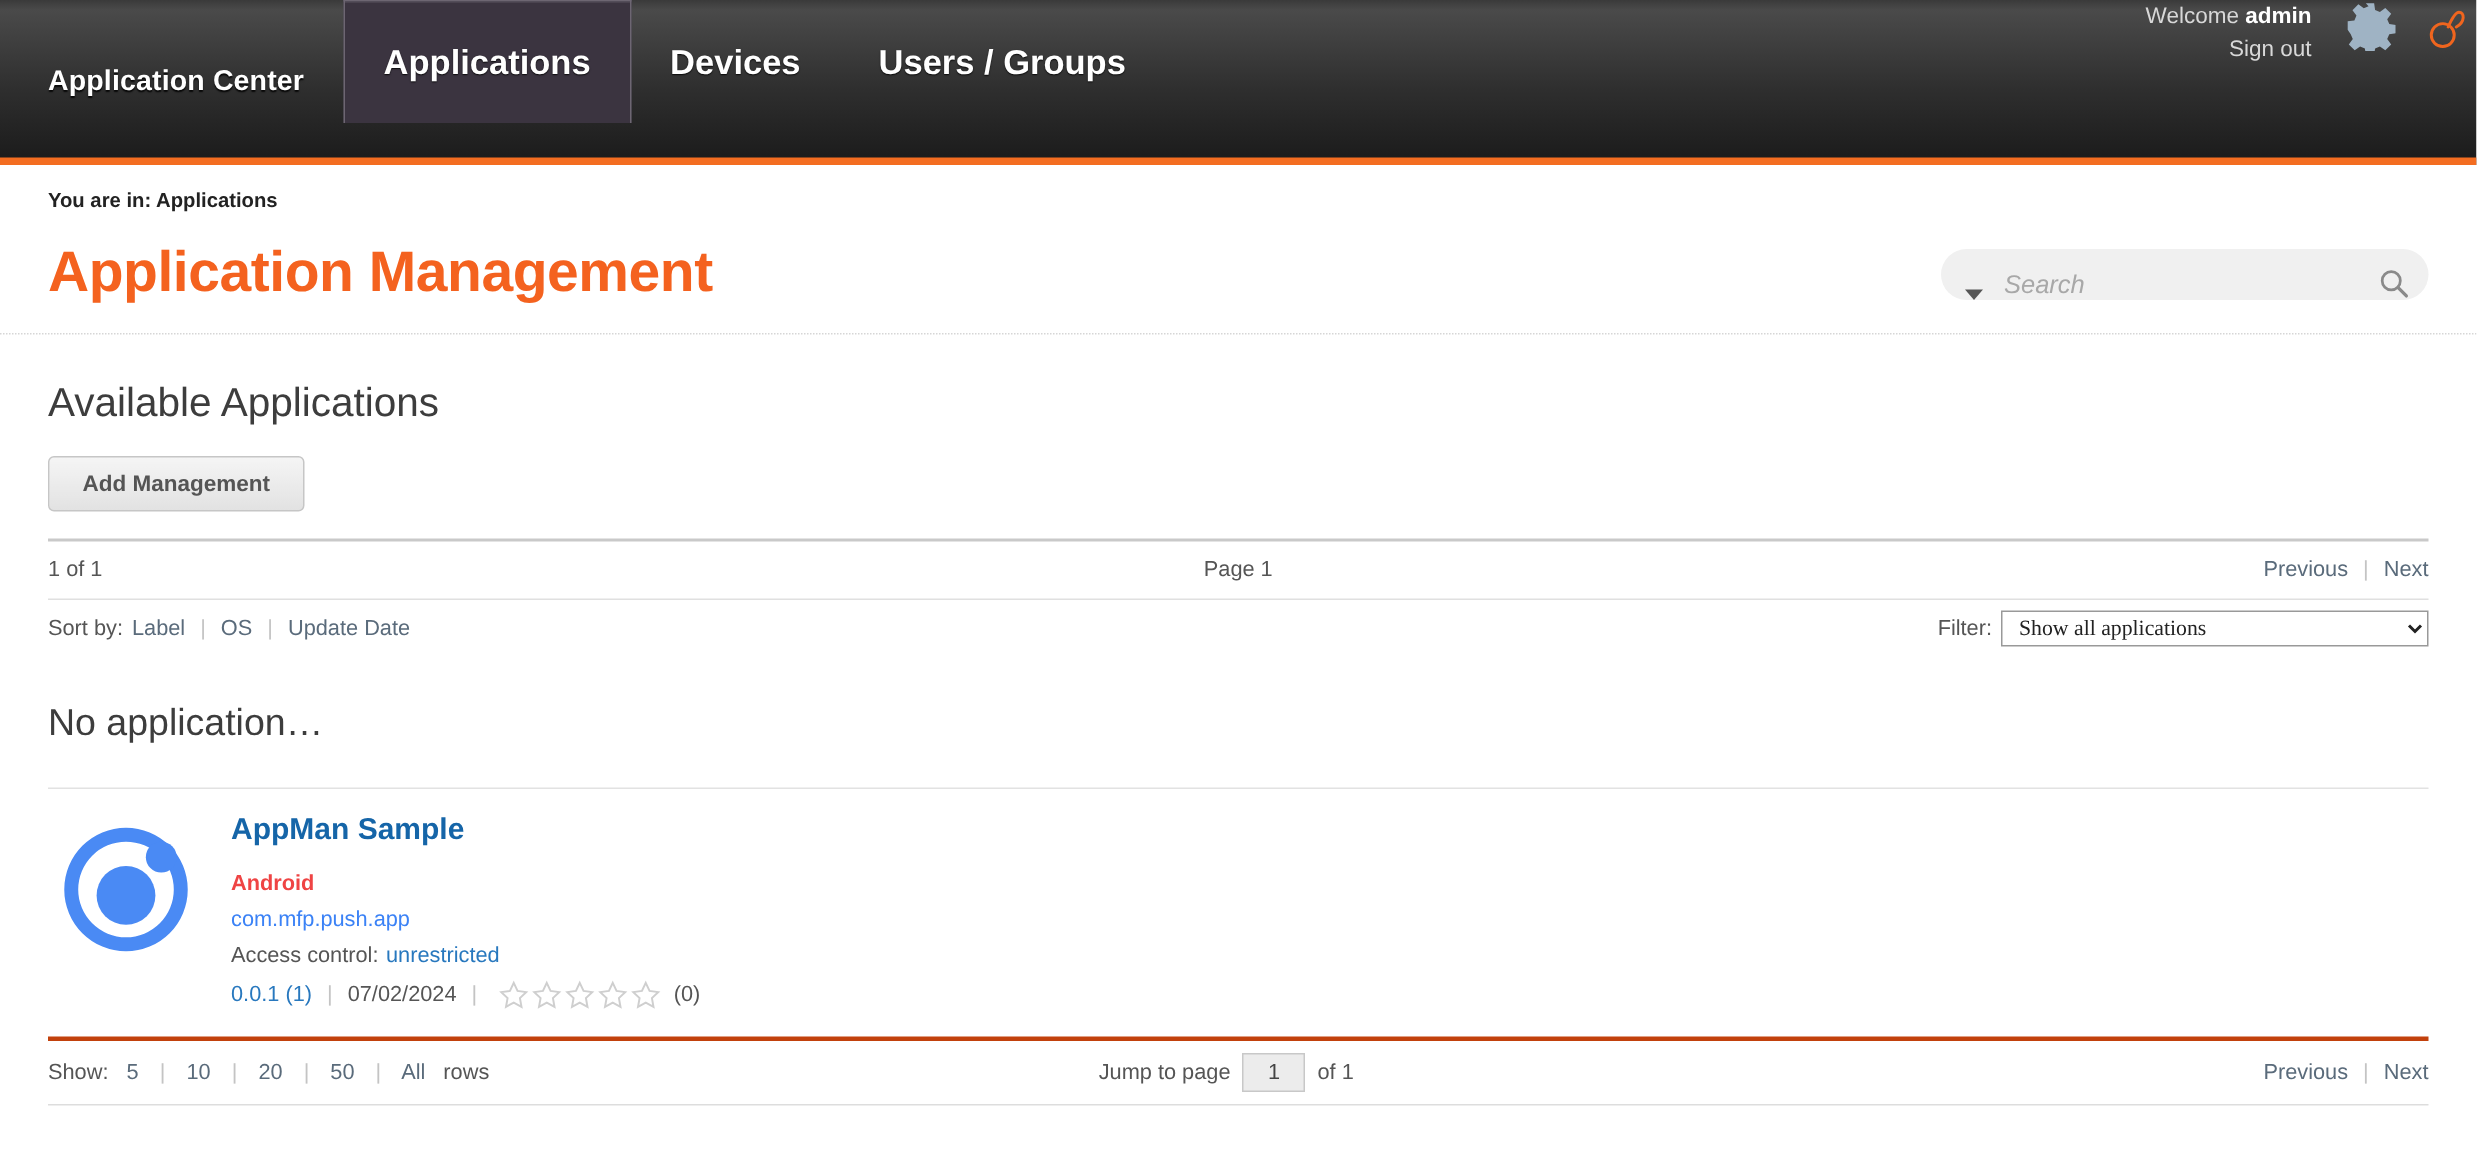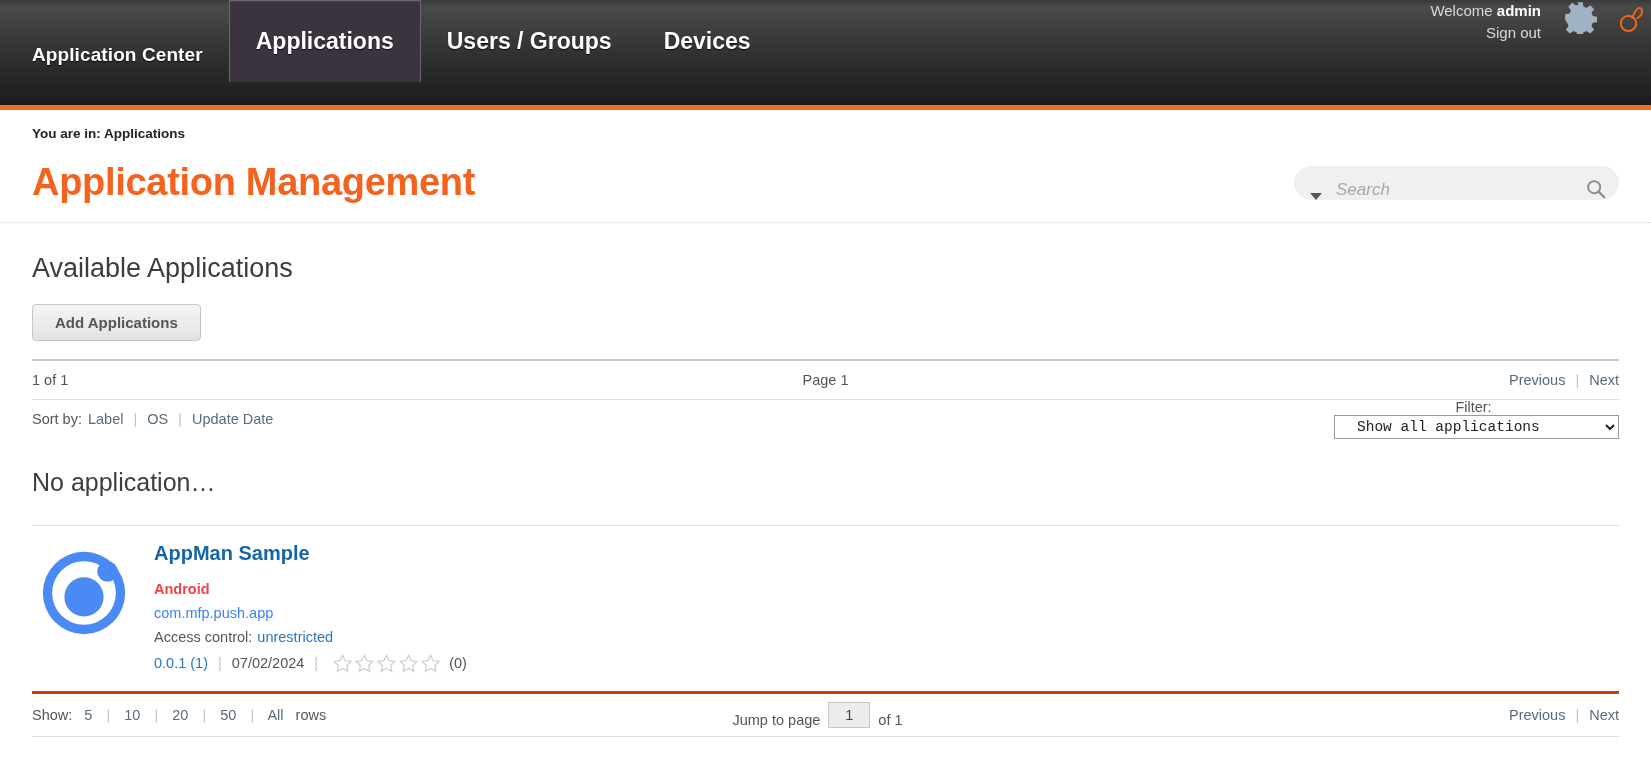--- a/index.html
+++ b/index.html
@@ -179,31 +179,31 @@
   .sep { color: #c4c4c4; padding: 0 10px; }
 
   .sortfilter-row {
     display: flex;
     align-items: center;
     height: 38px;
     font-size: 14.5px;
     color: #555;
   }
   .sort-link { color: #5a6b7b; cursor: pointer; }
-  .filter-box { margin-left: auto; display: flex; align-items: center; flex-direction: column; }
+  .filter-box { margin-left: auto; display: flex; align-items: center; }
   .filter-label { color: #555; font-size: 14.5px; padding-right: 6px; }
   .filter-select {
     width: 285px;
     height: 24px;
-    font-family: Liberation Mono, monospace;
+    font-family: Liberation Serif, serif;
     font-size: 14.5px;
     color: #222;
     border: 1px solid #999;
     background: #fff;
-    padding: 0 18px;
+    padding: 0 7px;
   }
 
   .no-app {
     font-size: 25px;
     color: #3d3d3d;
     padding: 30px 0 28px 0;
   }
 
   .app-row {
     display: flex;
@@ -264,21 +264,21 @@
     font-size: 14.5px;
     color: #555;
     border-top: 3px solid #c2410c;
     border-bottom: 1px solid #ddd;
   }
   .footer-center {
     position: absolute;
     left: 0; right: 16px;
     display: flex;
     justify-content: center;
-    align-items: flex-end;
+    align-items: center;
   }
   .jump-input {
     width: 42px;
     height: 26px;
     border: 1px solid #c8c8c8;
     background: #ececec;
     text-align: center;
     font-family: "Liberation Sans", sans-serif;
     font-size: 14.5px;
     color: #444;
@@ -291,24 +291,24 @@
 <body>
 
 <div class="topbar">
   <div class="brand">Application Center</div>
 
   <div class="nav">
     <div class="nav-item active">
       <span>Applications</span>
     </div>
     <div class="nav-item">
+      <span>Devices</span>
+    </div>
+    <div class="nav-item">
       <span>Users / Groups</span>
-    </div>
-    <div class="nav-item">
-      <span>Devices</span>
     </div>
   </div>
 
   <div class="topbar-right">
     <div class="welcome-block">
       <div><span>Welcome </span><span class="uname">admin</span></div>
       <div class="signout">Sign out</div>
     </div>
 
     <svg class="icon-gear" viewBox="0 0 32 32">
@@ -339,21 +339,21 @@
       <circle cx="10" cy="10" r="6.6" fill="none" stroke="#8a8a8a" stroke-width="2"></circle>
       <line x1="15" y1="15" x2="21" y2="21" stroke="#8a8a8a" stroke-width="2.4" stroke-linecap="round"></line>
     </svg>
   </div>
 </div>
 
 <div class="main">
 
   <div class="section-title">Available Applications</div>
 
-  <div class="btn">Add Applications</div>
+  <div class="btn">Add Management</div>
 
   <div class="rule-thick"></div>
 
   <div class="pager-row">
     <div class="pager-left">1 of 1</div>
     <div class="pager-center">Page 1</div>
     <div class="pager-right">
       <span class="link-muted">Previous</span>
       <span class="sep">|</span>
       <span class="link-muted">Next</span>

